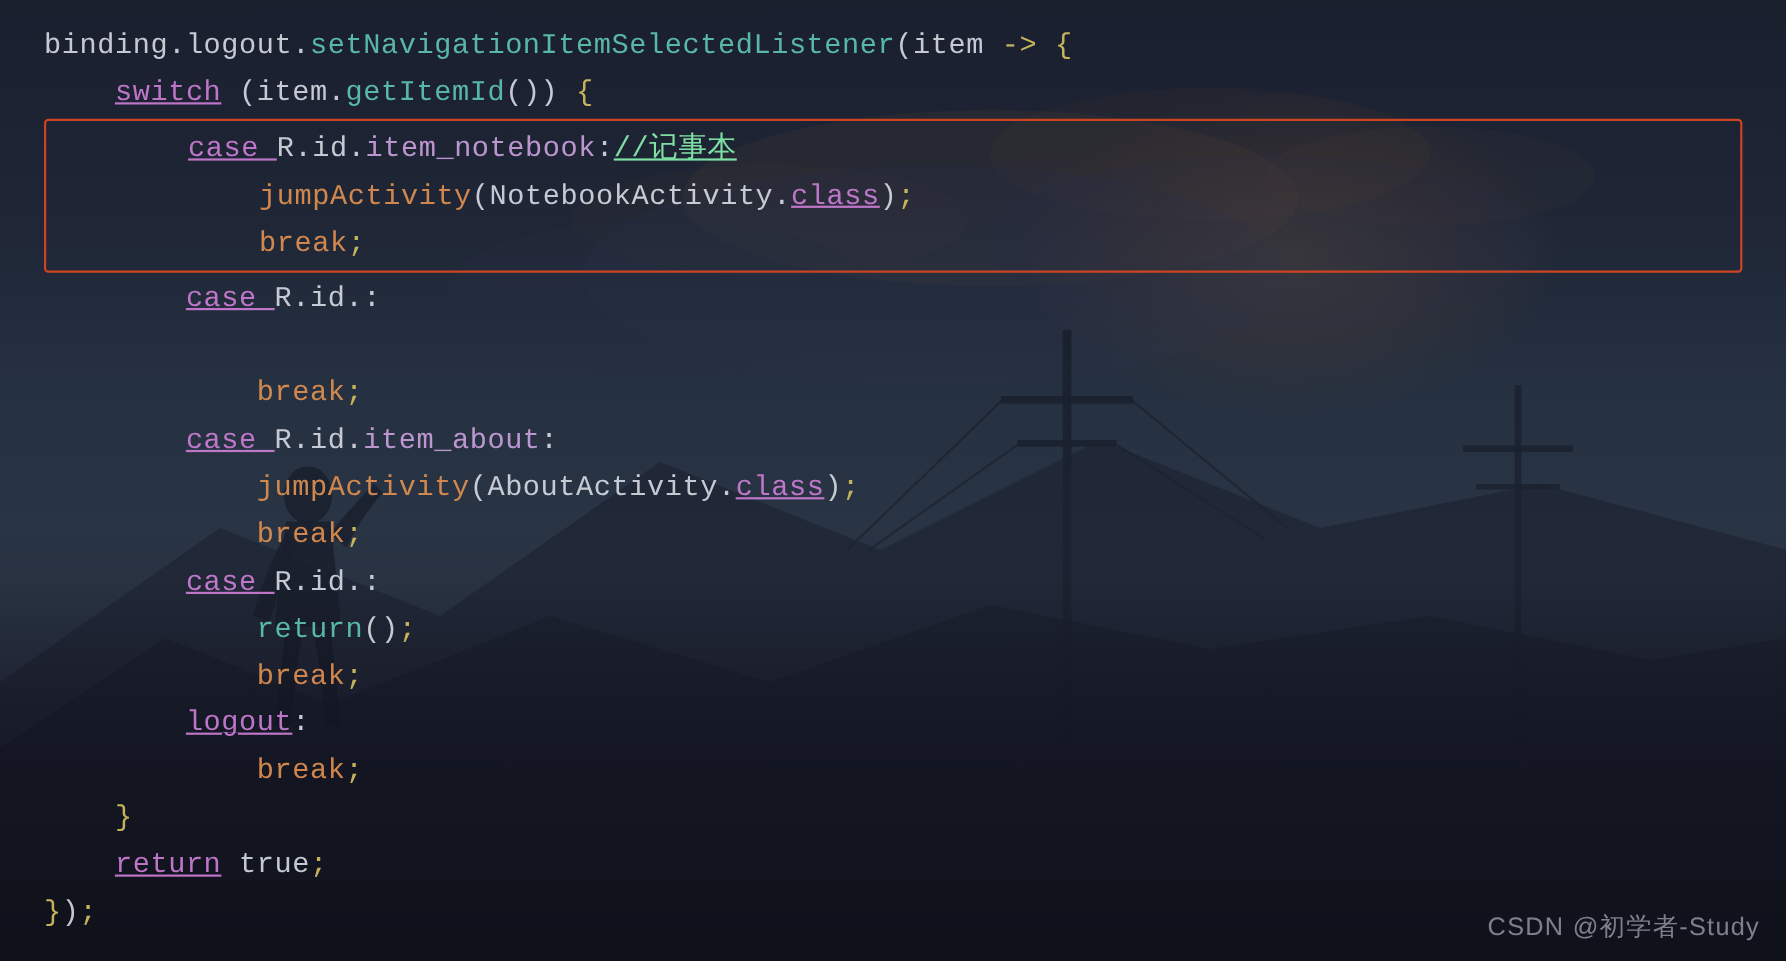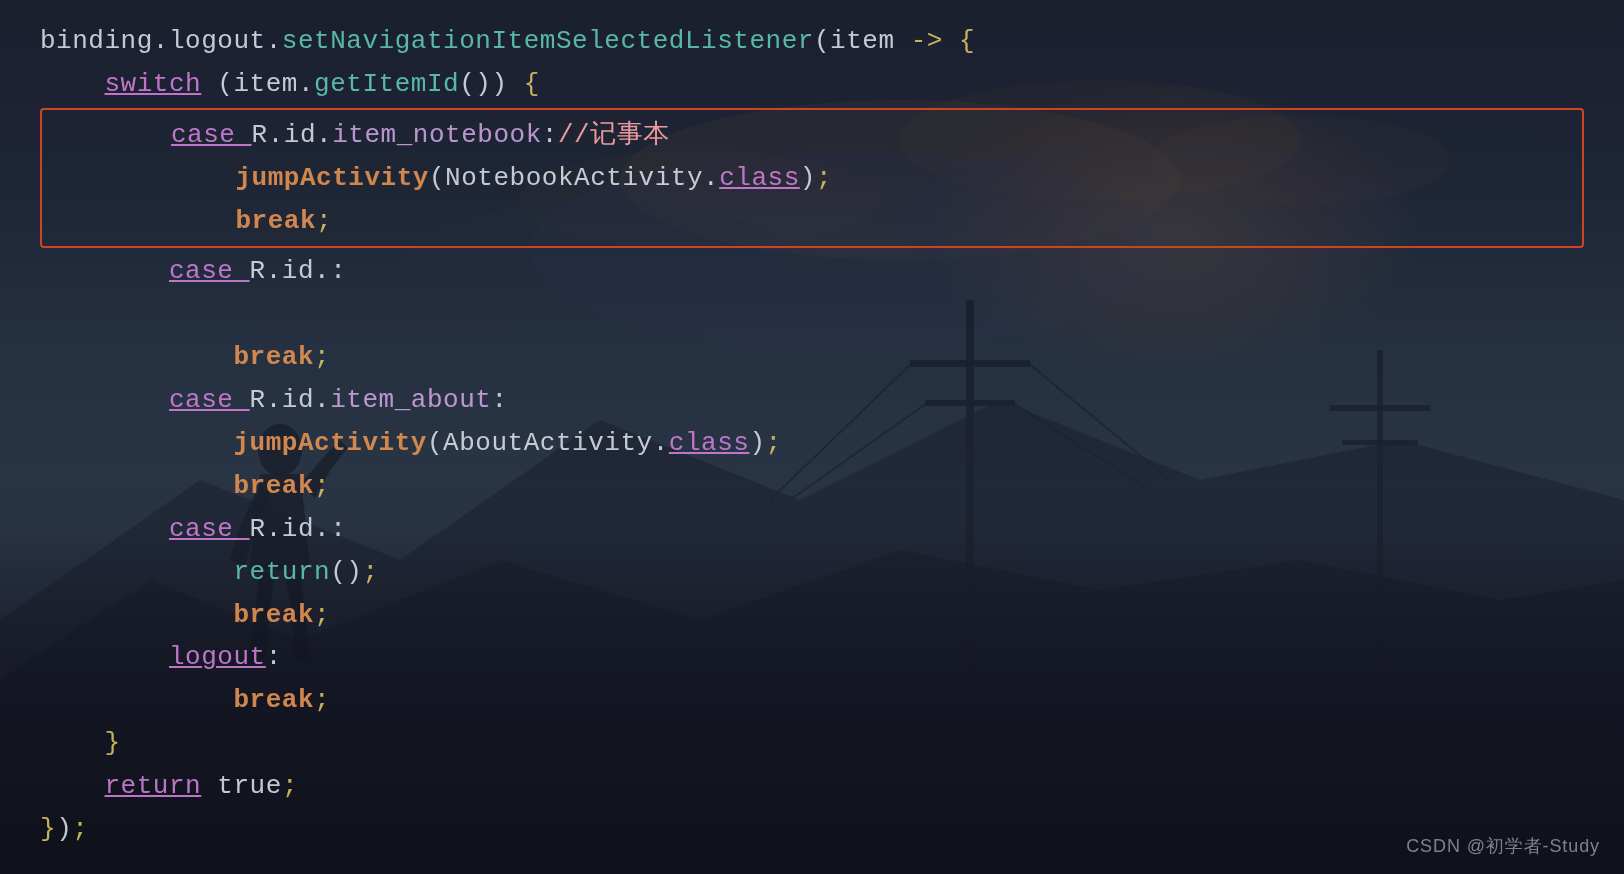--- a/index.html
+++ b/index.html
@@ -69,42 +69,42 @@
       white-space: pre;
       opacity: 0.92;
     }
 
     
     .c-white   { color: #d4d8e0; }
     .c-keyword { color: #cc7dd6; text-decoration: underline; }   
     .c-method  { color: #5ec4b0; }   
     .c-class   { color: #d4d8e0; }   
     .c-italic  { color: #c9a0dc; } 
-    .c-orange  { color: #e09050; font-weight: bold; }   
+    .c-orange  { color: #e09050; }   
     .c-yellow  { color: #d4c060; }   
     .c-arrow   { color: #d4c060; }
-    .c-comment { color: #fca5a5; }
+    .c-comment { color: #86efac; text-decoration: underline; }
     .c-dot     { color: #d4d8e0; }
     .c-r       { color: #d4d8e0; }
 
     .highlighted-block {
       position: relative;
       border: 2px solid #cc4422;
       border-radius: 4px;
       margin: 2px 0;
       padding: 4px 0;
     }
 
     .watermark {
       position: absolute;
       bottom: 16px;
       right: 24px;
       color: rgba(200, 200, 220, 0.6);
       font-family: Arial, sans-serif;
-      font-size: 18px;
+      font-size: 23px;
       z-index: 20;
       letter-spacing: 0.05em;
     }
   </style>
 </head>
 <body>
 
 <div class="bg-scene">
 
   <svg style="position:absolute;inset:0;width:100%;height:100%;opacity:0.5" viewBox="0 0 1624 874" preserveAspectRatio="xMidYMid slice" xmlns="http://www.w3.org/2000/svg">

